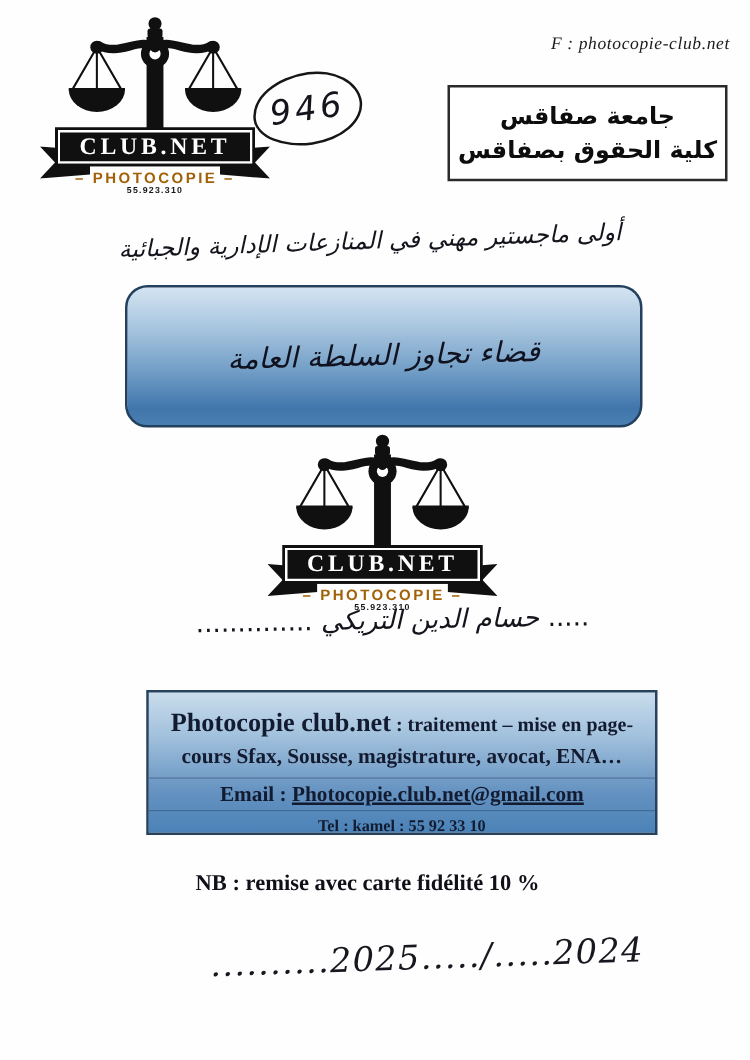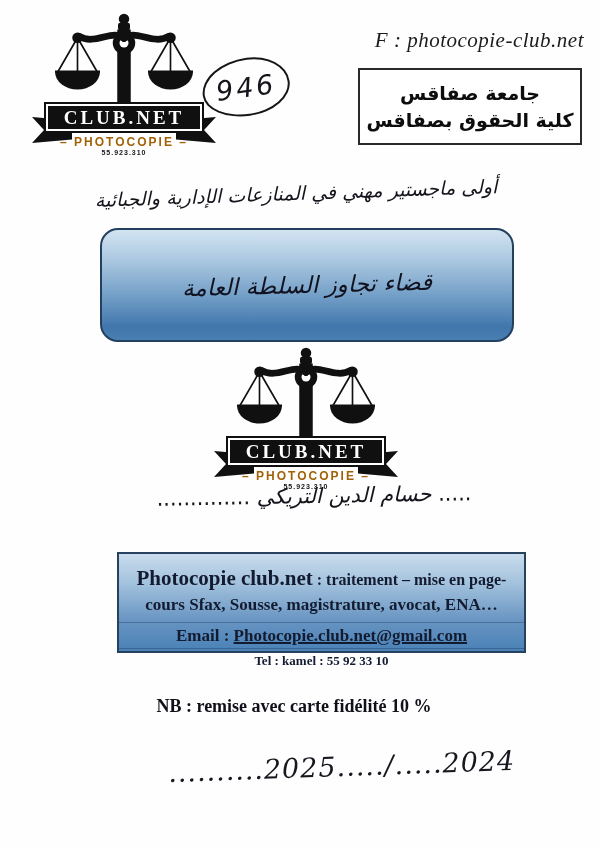--- a/index.html
+++ b/index.html
@@ -19,21 +19,21 @@
                  font-size:19px; padding:3px 0 2px; }
   .banner-sub { font-family:"Liberation Sans", sans-serif; font-weight:900; letter-spacing:2px;
                 font-size:12px; color:#a16207; margin-top:2px; }
   .banner-num { font-family:"Liberation Sans", sans-serif; font-weight:700; font-size:7px;
                 letter-spacing:1px; color:#151515; }
   .tail { position:absolute; top:14px; width:40px; height:28px; background:#101010; z-index:1; }
   .tail-left  { left:4px;  clip-path:polygon(0 4%, 100% 16%, 100% 84%, 0 96%, 30% 50%); }
   .tail-right { right:4px; clip-path:polygon(100% 4%, 0 16%, 0 84%, 100% 96%, 70% 50%); }
 
   
-  .fb-line { position:absolute; top:28px; right:16px; font-style:italic; font-size:21px;
+  .fb-line { position:absolute; top:28px; right:16px; font-style:italic; font-size:14px;
              color:#1b1b1b; letter-spacing:.5px; }
   .copy-number { position:absolute; left:202px; top:58px; width:88px; height:58px;
                  display:flex; align-items:center; justify-content:center;
                  border:2.5px solid #161616; border-radius:55% 45% 50% 50% / 55% 50% 50% 45%;
                  transform:rotate(-8deg); font-family:"DejaVu Sans", sans-serif;
                  font-size:27px; color:#111; letter-spacing:3px; }
   .uni-box { position:absolute; left:358px; top:68px; width:224px; height:77px;
              border:2px solid #2a2a2a; background:#fff; display:flex; flex-direction:column;
              align-items:center; justify-content:center; direction:rtl;
              font-family:"DejaVu Sans", sans-serif; font-weight:700; color:#0d0d0d; }
@@ -50,21 +50,21 @@
                  display:flex; align-items:center; justify-content:center; }
   .subject-text { direction:rtl; font-size:23px; transform:rotate(-1.5deg); letter-spacing:1px; color:#10121f; }
   .student-line { position:absolute; left:98px; top:484px; width:432px; text-align:center;
                   font-size:21px; transform:rotate(-1deg); letter-spacing:1px; }
   .student-line .dots { letter-spacing:2px; font-style:normal; }
   .year-line { position:absolute; left:168px; top:752px; width:290px; text-align:center;
                font-family:"DejaVu Serif", serif; font-style:italic; font-size:27px;
                letter-spacing:1px; transform:rotate(-2deg); color:#17171f; }
 
   
-  .info-box { position:absolute; left:117px; top:552px; width:409px; height:101px;
+  .info-box { position:absolute; left:117px; top:552px; width:409px; height:116px;
               border:2px solid #26425f;
               background:linear-gradient(180deg,#c9dcec 0%,#a3c2dd 30%,#6693c1 70%,#4a82b7 100%);
               color:#131b30; text-align:center; font-weight:700; }
   .info-row1 { padding-top:9px; line-height:1.45; border-bottom:1px solid rgba(25,50,85,.35); padding-bottom:4px; }
   .info-brand { font-size:21px; font-weight:700; }
   .info-intro { font-size:16px; }
   .info-line2 { font-size:17px; }
   .info-email { padding:3px 0 2px; font-size:17px; border-bottom:1px solid rgba(25,50,85,.35); }
   .info-email .addr { text-decoration:underline; text-decoration-thickness:2px;text-align:right; }
   .info-tel { padding-top:4px; font-size:13px; }

